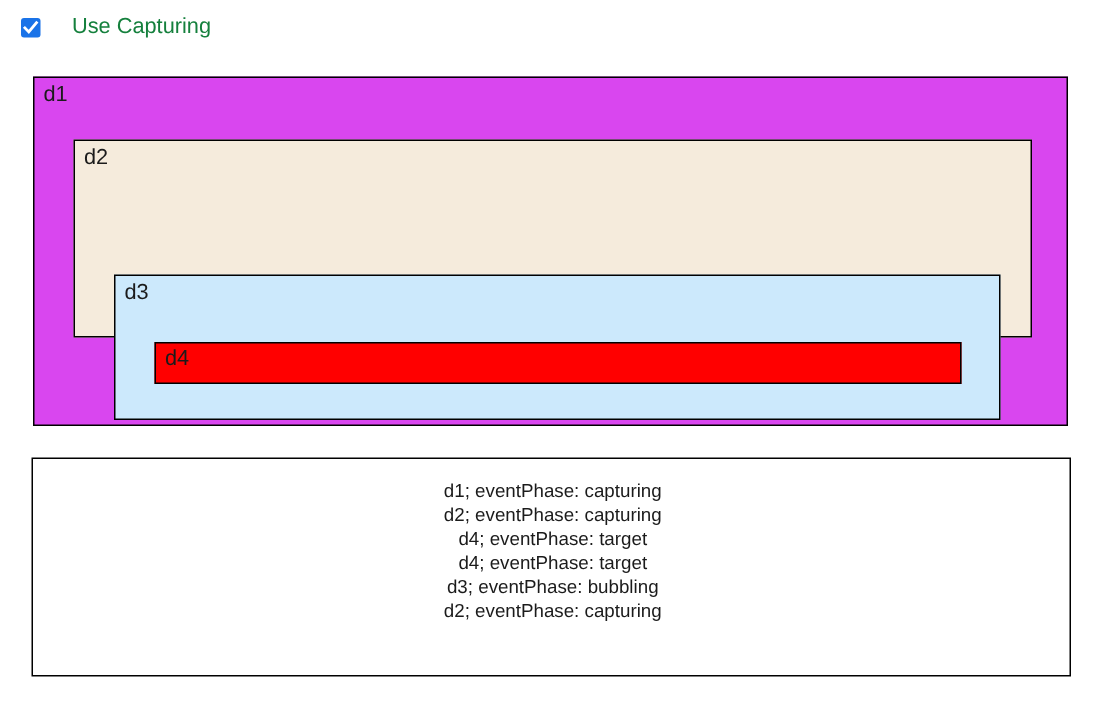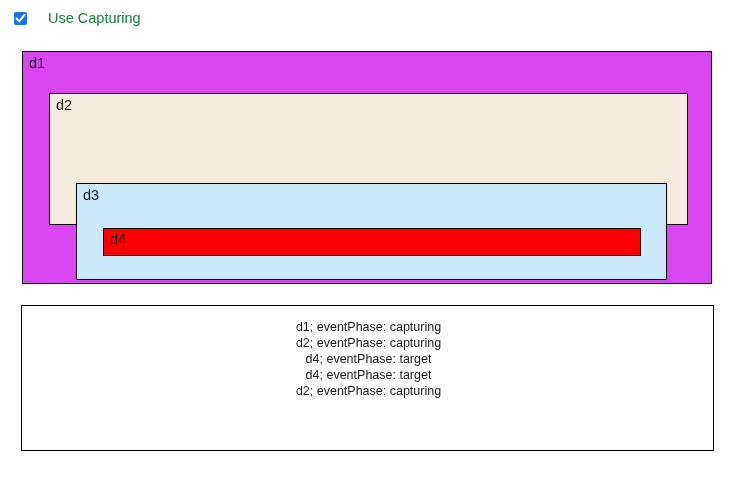--- a/index.html
+++ b/index.html
@@ -154,15 +154,16 @@
     </div>
   </div>
 </div>
 
 <div id="log-panel">
   <div id="log-list">
       <div class="log-line">d1; eventPhase: capturing</div>
       <div class="log-line">d2; eventPhase: capturing</div>
       <div class="log-line">d4; eventPhase: target</div>
       <div class="log-line">d4; eventPhase: target</div>
+      <div class="log-line">d3; eventPhase: bubbling</div>
       <div class="log-line">d2; eventPhase: capturing</div>
     </div>
 </div>
 
 </body></html>

